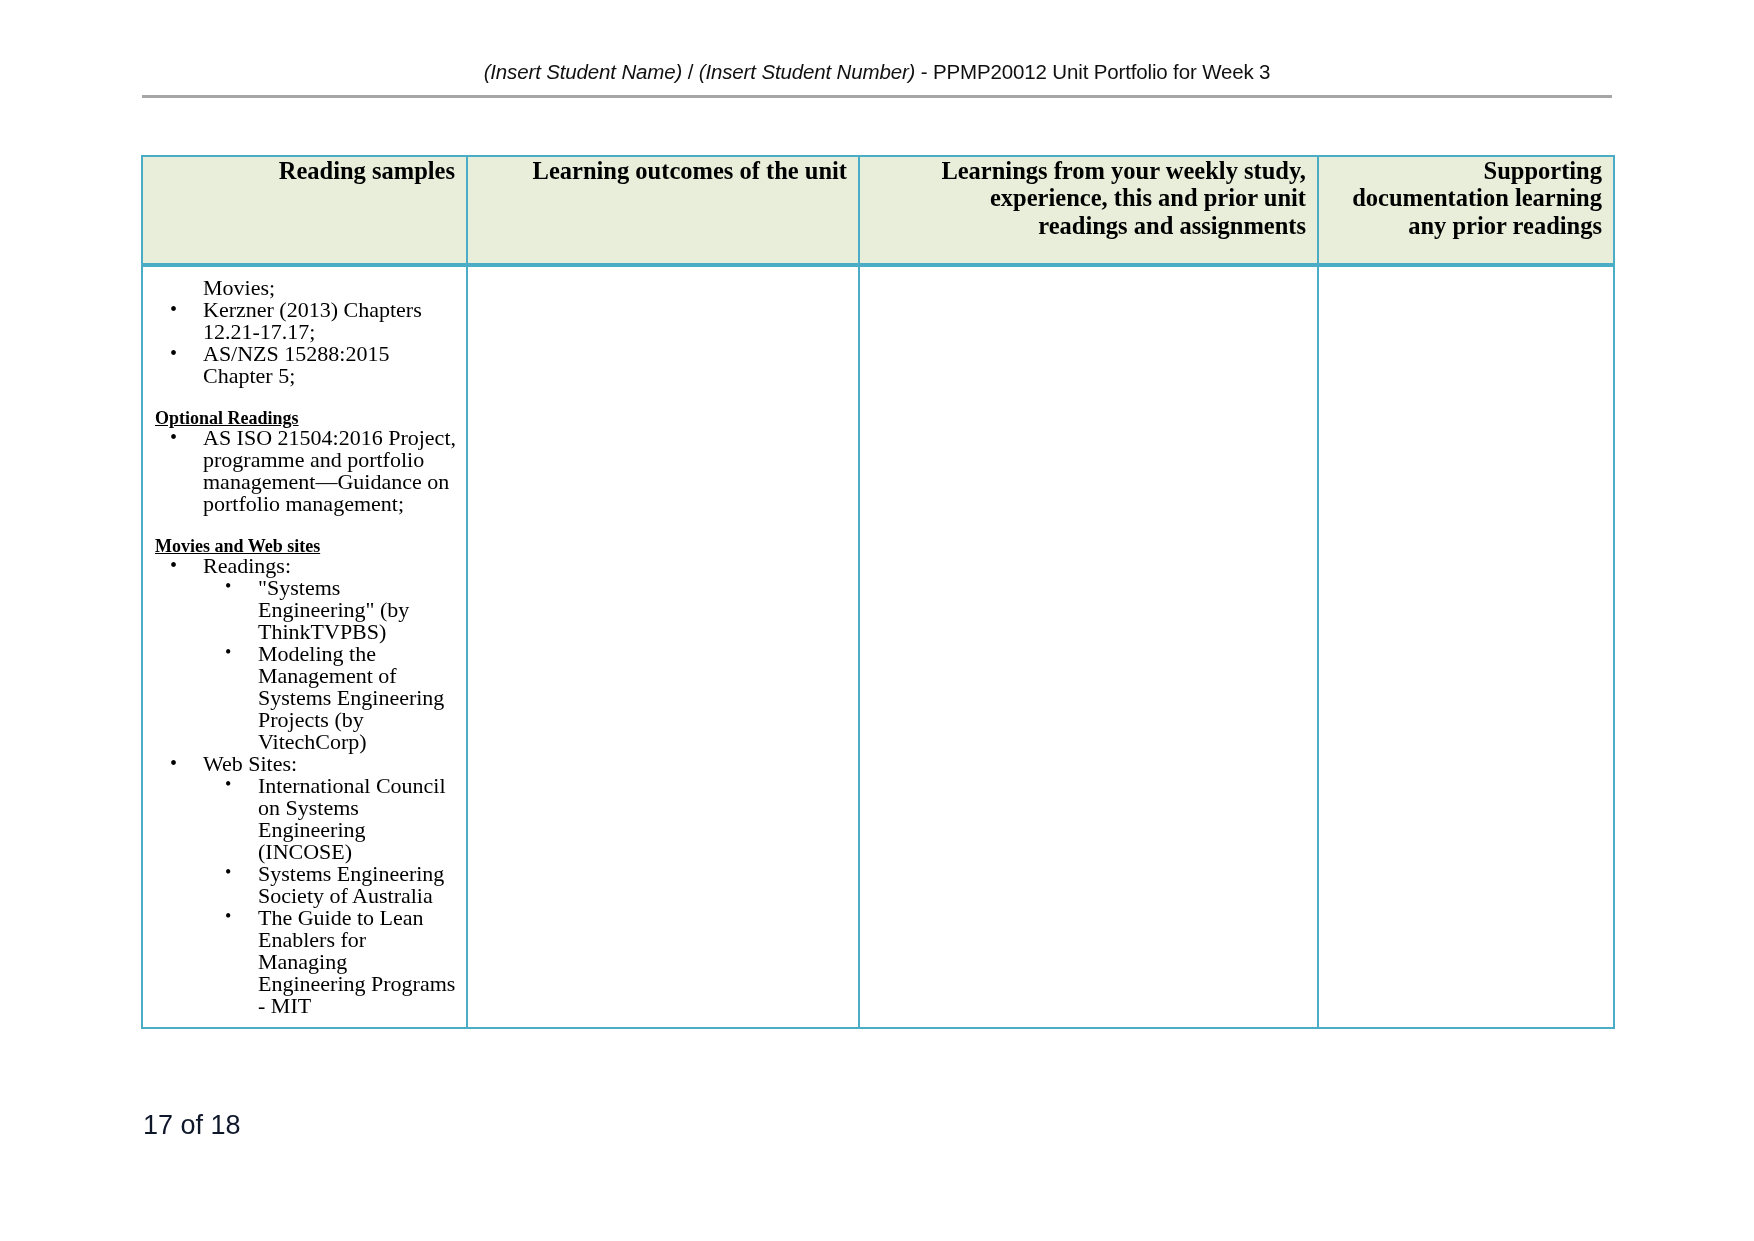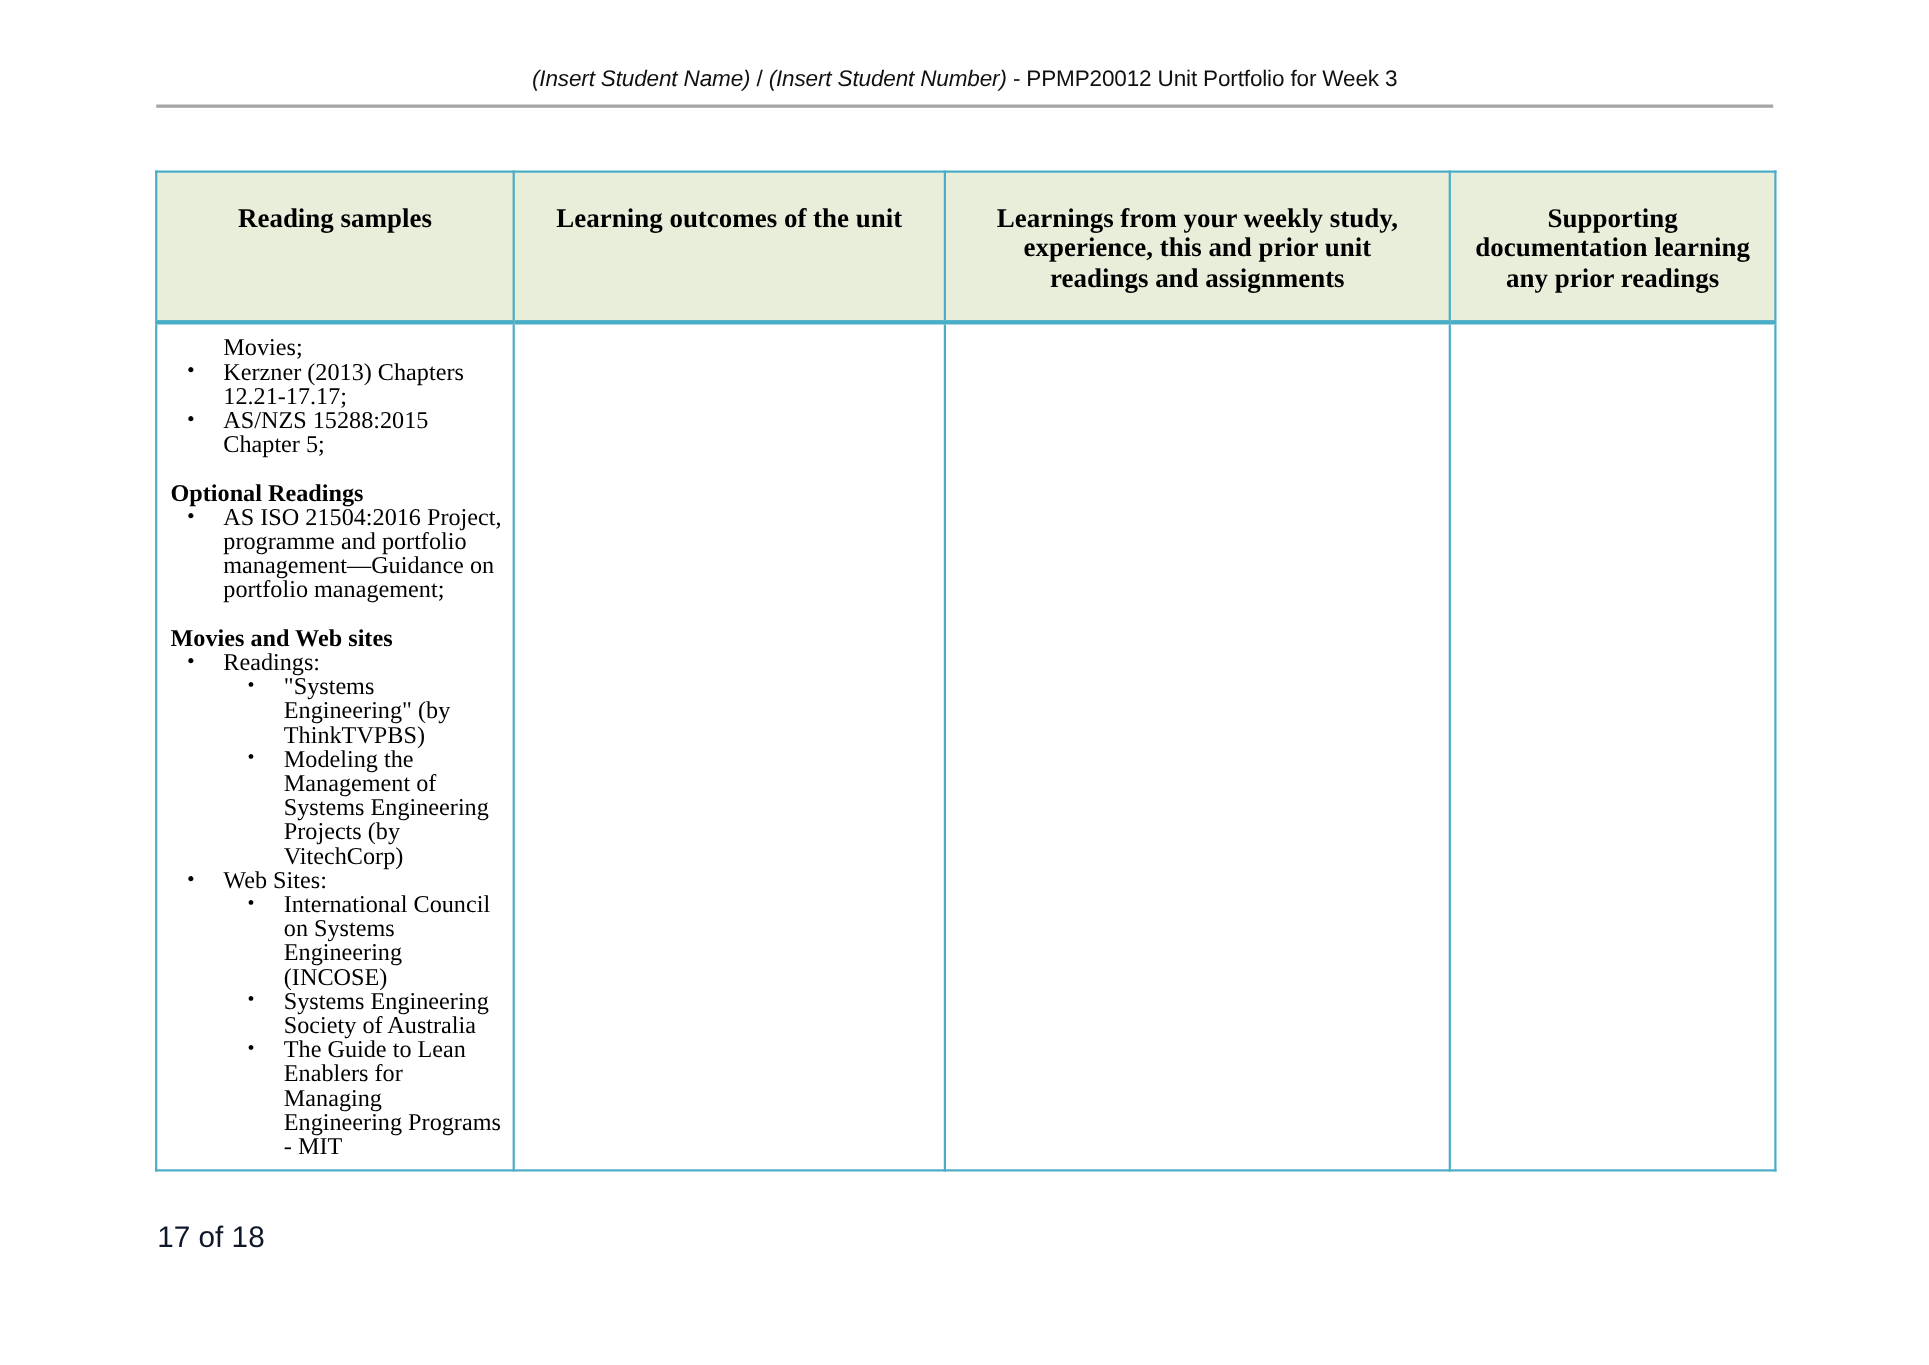--- a/index.html
+++ b/index.html
@@ -69,22 +69,22 @@
   .portfolio-table th,
   .portfolio-table td {
     border: 2px solid #4BACC6;
     vertical-align: top;
     padding: 0;
   }
 
   .portfolio-table thead th {
     background: #e9eeda;
     border-bottom-width: 4px;
-    padding: 28px 11px 14px 11px;
-    text-align: center;
+    padding: 0 11px 14px 11px;
+    text-align: right;
     font-weight: bold;
     font-size: 24.5px;
     line-height: 1.12;
     font-family: "Liberation Serif", "DejaVu Serif", serif;
   }
   .portfolio-table thead th .hdr-line {
     display: block;
     white-space: nowrap;
   }
   .hdr-cell-1 { height: 92px; }
@@ -142,24 +142,25 @@
     position: absolute;
     left: 22px;
     top: 0;
     font-size: 18px;
     line-height: 1.0;
   }
   .li-text { display: block; }
 
   .section-head {
     font-weight: bold;
-    font-size: 22px;
+    font-size: 18px;
     line-height: 1.0;
     margin: 0;
     padding-left: 2px;
+    text-decoration: underline;
   }
   .gap {
     display: block;
     height: 22px;
   }
 
   
   .footer-pagenum {
     position: absolute;
     left: 143px;

